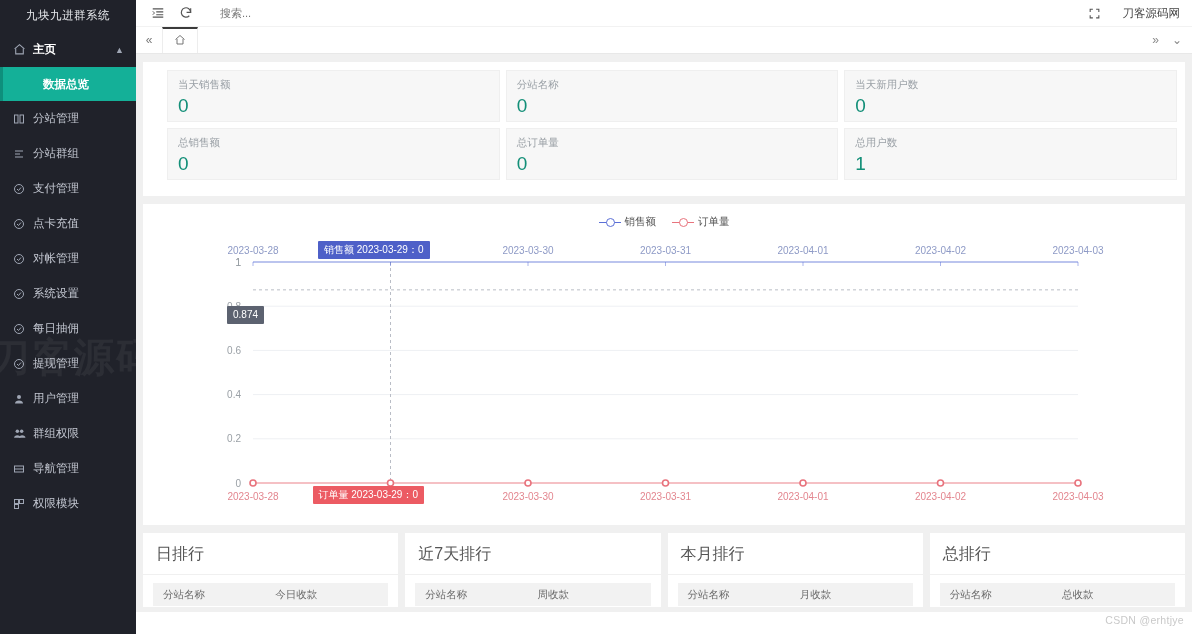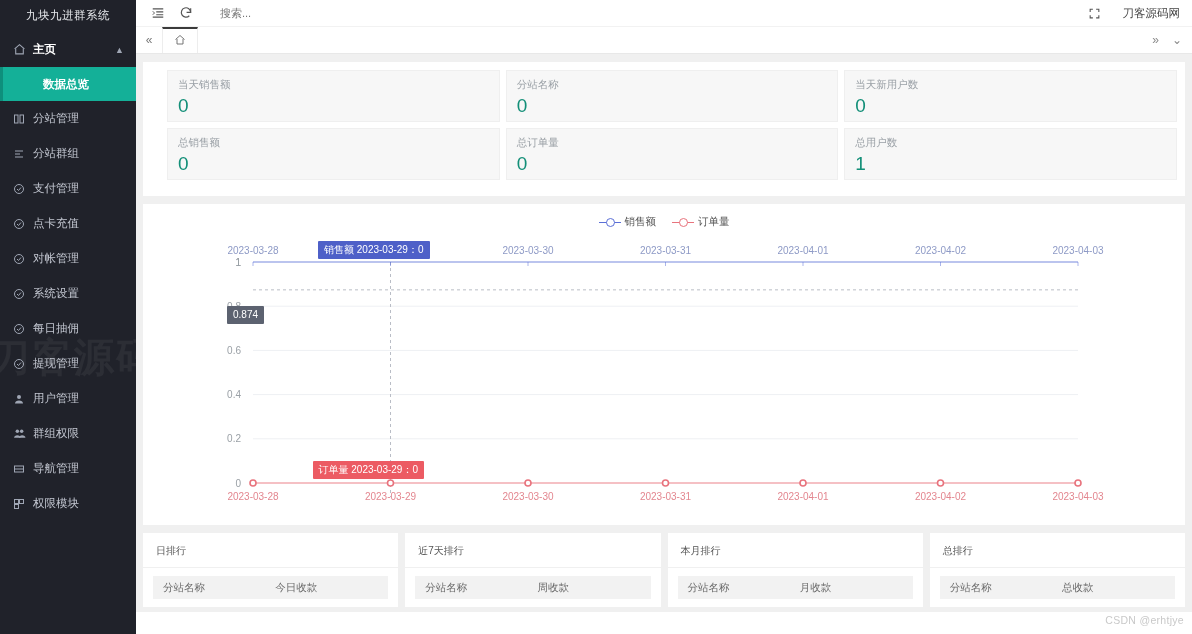--- a/index.html
+++ b/index.html
@@ -135,21 +135,21 @@
     position: absolute; font-size: 10px; color: #fff; padding: 2px 6px;
     white-space: nowrap; border-radius: 1px; line-height: 14px;
   }
   .tip.blue { background: #4e60c8; }
   .tip.red  { background: #ec5b63; }
   .tip.grey { background: #5c6270; margin-top: 28px; }
 
   
   .ranks { margin-top: 8px; display: flex; gap: 7px; }
   .rank { flex: 1; background: #fff; height: 74px; }
-  .rank-title { font-size: 10px; color: #555; padding: 11px 13px 9px 13px; border-bottom: 1px solid #f0f0f0; }
+  .rank-title { font-size: 16px; color: #555; padding: 11px 13px 9px 13px; border-bottom: 1px solid #f0f0f0; }
   .rank-head {
     margin: 8px 10px 0 10px; background: #f2f2f2; height: 23px;
     display: flex; align-items: center; font-size: 10.5px; color: #6a6a6a;
   }
   .rank-head .c1 { width: 52%; padding-left: 10px; }
   .rank-head .c2 { width: 48%; }
 
   .wm-main {
     position: absolute; right: 8px; bottom: 8px;
     font-size: 10.5px; color: #c9c9c9; letter-spacing: .3px;
@@ -434,21 +434,21 @@
               <circle cx="797.5" cy="243" r="3" fill="#fff" stroke="#e8737d" stroke-width="1.6"></circle>
               <text x="797.5" y="260" text-anchor="middle" font-size="10" fill="#e3868f" font-family="&quot;Liberation Sans&quot;, sans-serif">2023-04-02</text>
               <line x1="935" y1="22" x2="935" y2="26" stroke="#5b6fd6" stroke-width="1" opacity="0.5"></line>
               <text x="935" y="14" text-anchor="middle" font-size="10" fill="#8e9ac6" font-family="&quot;Liberation Sans&quot;, sans-serif">2023-04-03</text>
               <circle cx="935" cy="243" r="3" fill="#fff" stroke="#e8737d" stroke-width="1.6"></circle>
               <text x="935" y="260" text-anchor="middle" font-size="10" fill="#e3868f" font-family="&quot;Liberation Sans&quot;, sans-serif">2023-04-03</text>
               <text x="98" y="25.5" text-anchor="end" font-size="10" fill="#9aa0a6" font-family="&quot;Liberation Sans&quot;, sans-serif">1</text>
             </svg>
 
           <div class="tip blue" id="tip-top" style="left: 175px; top: 1px;">销售额  2023-03-29：0</div>
-          <div class="tip red" id="tip-bottom" style="left: 169.5px; top: 221px; text-align: center;">订单量  2023-03-29：0</div>
+          <div class="tip red" id="tip-bottom" style="left: 169.5px; top: 246px; text-align: center;">订单量  2023-03-29：0</div>
           <div class="tip grey" id="tip-axis" style="left:84px; top:38px;">0.874</div>
         </div>
       </div>
 
       <div class="ranks">
         <div class="rank">
           <div class="rank-title">日排行</div>
           <div class="rank-head">
             <span class="c1">分站名称</span>
             <span class="c2">今日收款</span>

